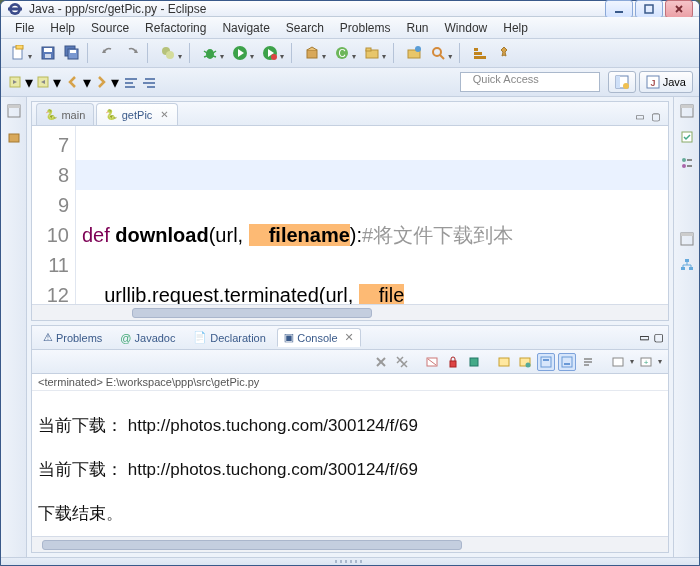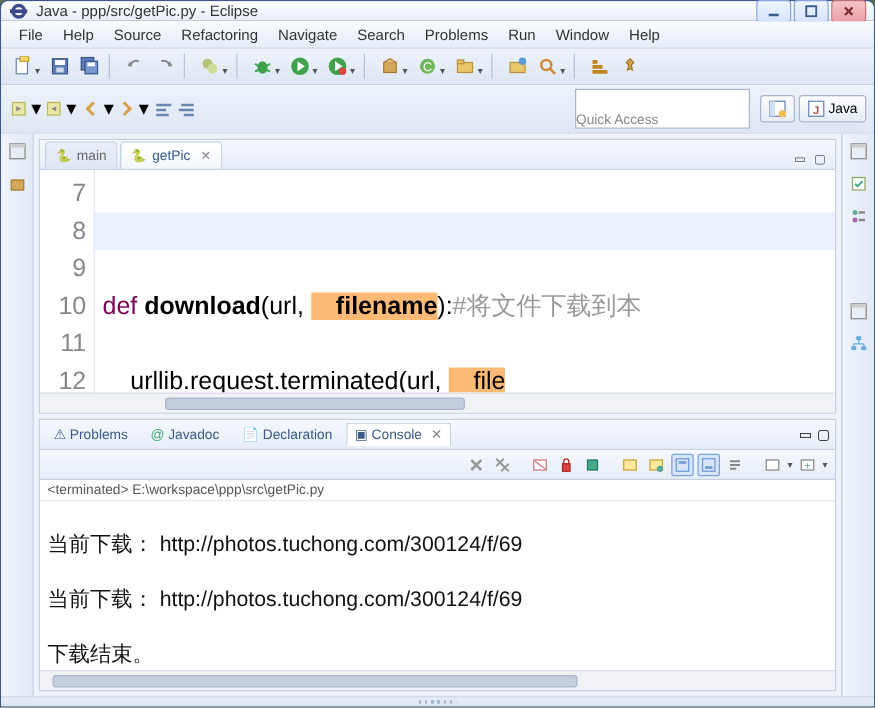--- a/index.html
+++ b/index.html
@@ -11,21 +11,21 @@
 .winbtns { display: flex; gap: 2px; }
 .winbtn { width: 28px; height: 18px; background: linear-gradient(#f0f5ff,#d5e4ff); border: 1px solid #8aa8d8; border-radius: 3px; display: flex; align-items: center; justify-content: center; font-size: 11px; color: #3a5a8a; cursor: pointer; }
 .winbtn.close { background: linear-gradient(#f5c4c8,#eba0a6); border-color:#c17079; color:#7a2c34;}
 .menubar { height: 22px; background: linear-gradient(#f8fafd,#e6edf7); display: flex; align-items: center; padding: 0 6px; border-bottom: 1px solid #c5d0e0; font-size: 12px; color: #333; }
 .menubar span { padding: 2px 8px; cursor: pointer; }
 .toolbar { background: linear-gradient(#eef3fa,#dde6f3); border-bottom: 1px solid #c5d0e0; padding: 3px 6px; display: flex; align-items: center; flex-wrap: wrap; gap: 2px; }
 .toolbar .tb { width: 22px; height: 22px; border-radius: 3px; display:flex;align-items:center;justify-content:center; cursor:pointer; position:relative;}
 .toolbar .sep { width:6px; height:20px; border-left:1px solid #b5c3d8; margin:0 2px; }
 .toolbar .dd{font-size:8px;color:#555;margin-left:-3px;margin-right:3px;align-self:flex-end;margin-bottom:3px;}
 .toolbar2 { background: linear-gradient(#eef3fa,#dde6f3); border-bottom: 1px solid #c5d0e0; padding: 3px 6px; display: flex; align-items: center; gap:2px;}
-.quick { margin-left:auto; width:140px; height:32px; border:1px solid #aab8cc; background:#fff; font-size:11px; color:#888; padding:0 0; display:flex;align-items:flex-end;}
+.quick { margin-left:auto; width:140px; height:20px; border:1px solid #aab8cc; background:#fff; font-size:11px; color:#888; padding:0 12px; display:flex;align-items:flex-start;}
 .persp { display:flex; gap:3px; margin-left:6px;}
 .persp .pb{height:22px;padding:0 6px;border:1px solid #aab8cc;background:linear-gradient(#fdfdfe,#e6edf7);border-radius:3px;display:flex;align-items:center;gap:3px;font-size:11px;cursor:pointer;}
 .workarea{flex:1;display:flex;background:#eef3fa;overflow:hidden;}
 .leftgutter,.rightgutter{width:26px;background:linear-gradient(90deg,#eef3fa,#e2e9f4);border-right:1px solid #c5d0e0;display:flex;flex-direction:column;align-items:center;padding-top:6px;gap:10px;}
 .rightgutter{border-right:none;border-left:1px solid #c5d0e0;}
 .gicon{width:16px;height:16px;cursor:pointer;display:flex;align-items:center;justify-content:center;}
 .centerstack{flex:1;display:flex;flex-direction:column;overflow:hidden;}
 .editorpane{flex:0 0 220px;border:1px solid #c5d0e0;margin:4px;background:#fff;display:flex;flex-direction:column;overflow:hidden;}
 .tabs{height:24px;background:linear-gradient(#f5f8fd,#e6edf7);border-bottom:1px solid #c5d0e0;display:flex;align-items:flex-end;padding:0 4px;}
 .tab{height:22px;padding:0 8px;border:1px solid #c5d0e0;border-bottom:none;background:linear-gradient(#fff,#f2f6fb);border-radius:4px 4px 0 0;margin-right:2px;display:flex;align-items:center;gap:4px;font-size:11px;color:#3a5a8a;cursor:pointer;}

